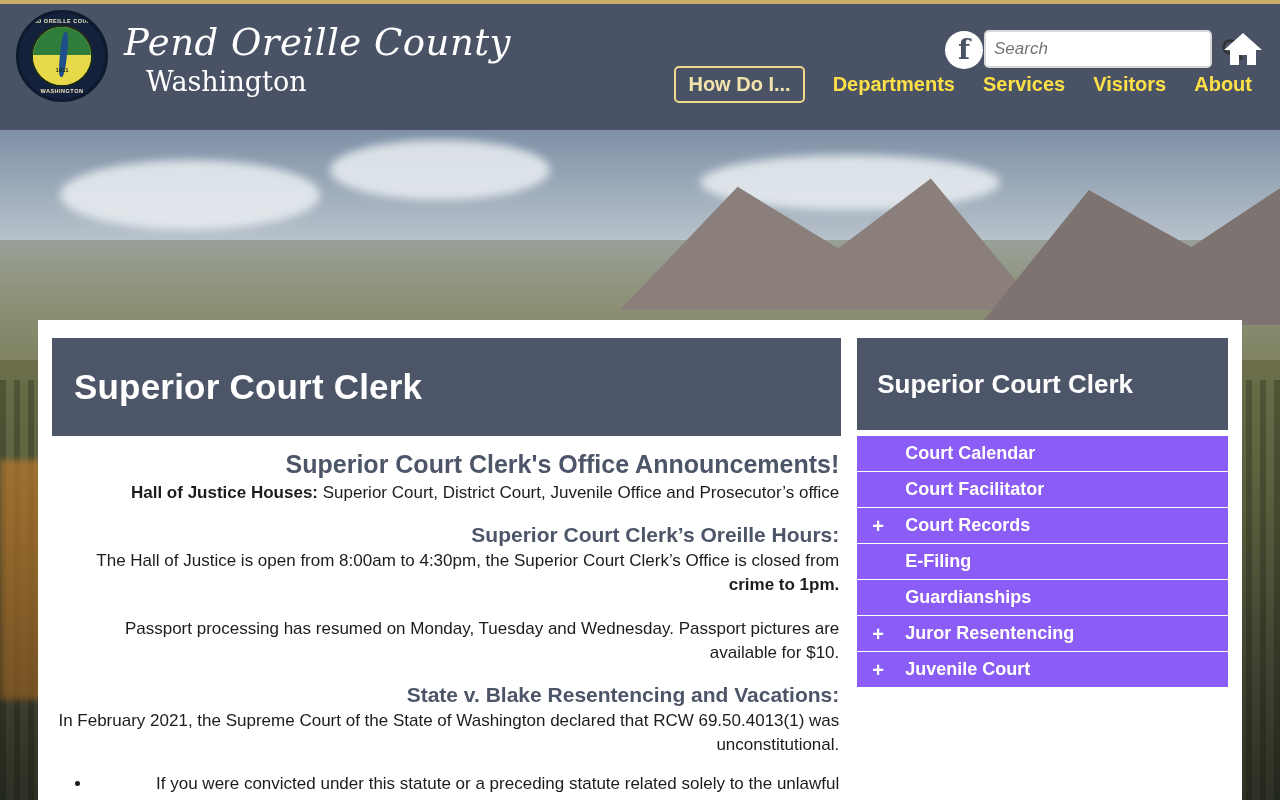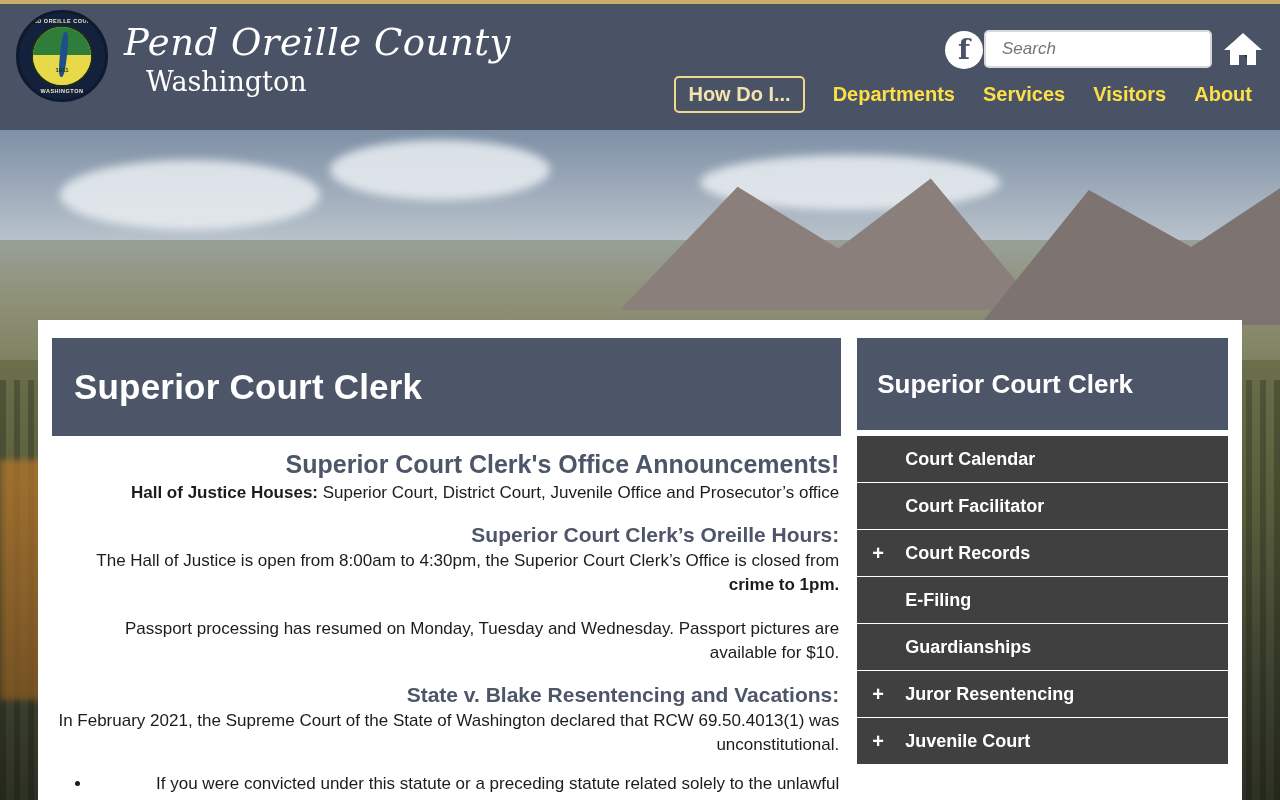--- a/index.html
+++ b/index.html
@@ -122,37 +122,36 @@
   .searchbox input {
     border: 0; outline: 0;
     flex: 1;
     height: 30px;
     font-size: 17px;
     font-style: italic;
     color: #555;
     padding-left: 8px;
     font-family: "Liberation Sans", sans-serif;
     background: transparent;
-    margin-left: 8px;
   }
   .search-btn {
     width: 36px; height: 34px;
     display: flex; align-items: center; justify-content: center;
     cursor: pointer;
   }
   .home-icon {
     position: absolute;
     right: 17px; top: 26px;
     width: 40px; height: 38px;
     cursor: pointer;
   }
 
   .mainnav {
     position: absolute;
-    right: 14px; top: 72px;
+    right: 14px; top: 62px;
     display: flex;
     align-items: center;
     gap: 0px;
   }
   .mainnav a {
     color: #fde047;
     font-size: 20px;
     font-weight: bold;
     text-decoration: none;
     padding: 6px 14px;
@@ -279,23 +278,23 @@
     height: 92px;
     display: flex; align-items: center;
     padding-left: 20px;
   }
   .side-head h2 {
     margin: 0; color: #fff; font-size: 26px; font-weight: bold;
   }
   .side-menu { margin-top: 6px; }
   .side-item {
     position: relative;
-    background: #404040;
+    background: #8b5cf6;
     border-bottom: 1px solid #ffffff;
-    height: 47px;
+    height: 36px;
     display: flex;
     align-items: center;
     cursor: pointer;
   }
   .side-item .plus {
     position: absolute;
     left: 15px;
     color: #ffffff;
     font-size: 20px;
     font-weight: bold;

